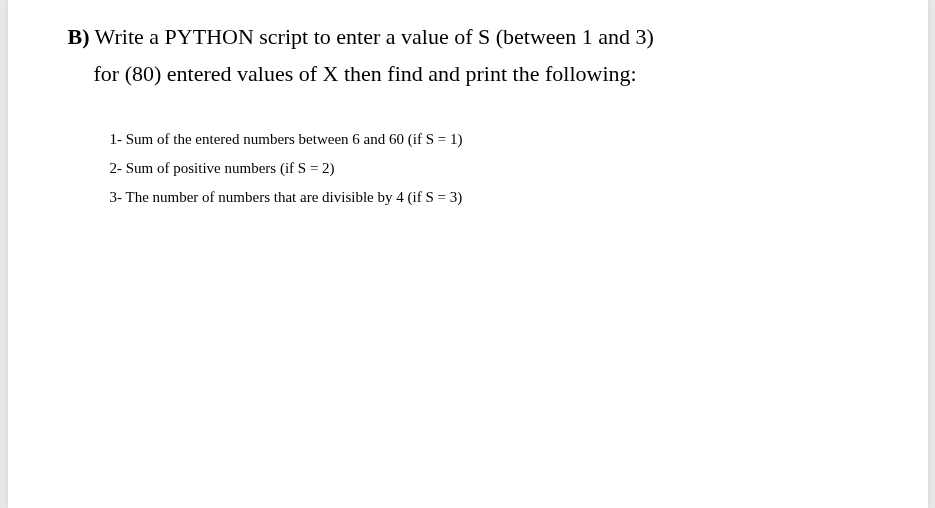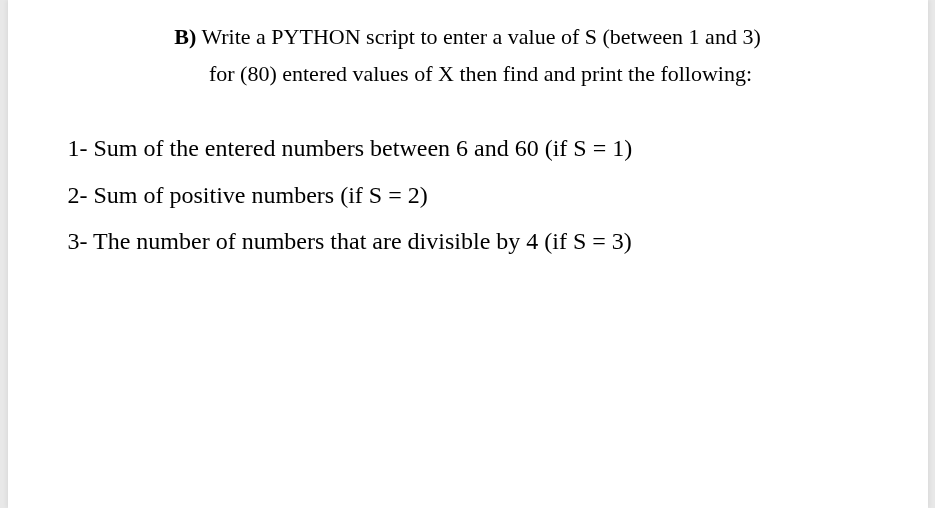--- a/index.html
+++ b/index.html
@@ -21,32 +21,32 @@
       width: 920px;
       height: 508px;
       padding: 18px 60px 20px 60px;
       position: relative;
       box-shadow: -2px 0 4px rgba(0,0,0,0.05), 2px 0 4px rgba(0,0,0,0.05);
     }
     .question-header {
       font-size: 22px;
       line-height: 1.7;
       margin-bottom: 32px;
-      text-align: center;
     }
     .question-header .label {
       font-weight: bold;
     }
     .indent {
       padding-left: 26px;
       display: block;
     }
     .items {
-      font-size: 24px;
+      font-size: 15px;
       line-height: 1.95;
+      margin-left: 42px;
     }
     .item {
       display: block;
     }
   </style>
 </head>
 <body>
 
 <div class="page">
 

